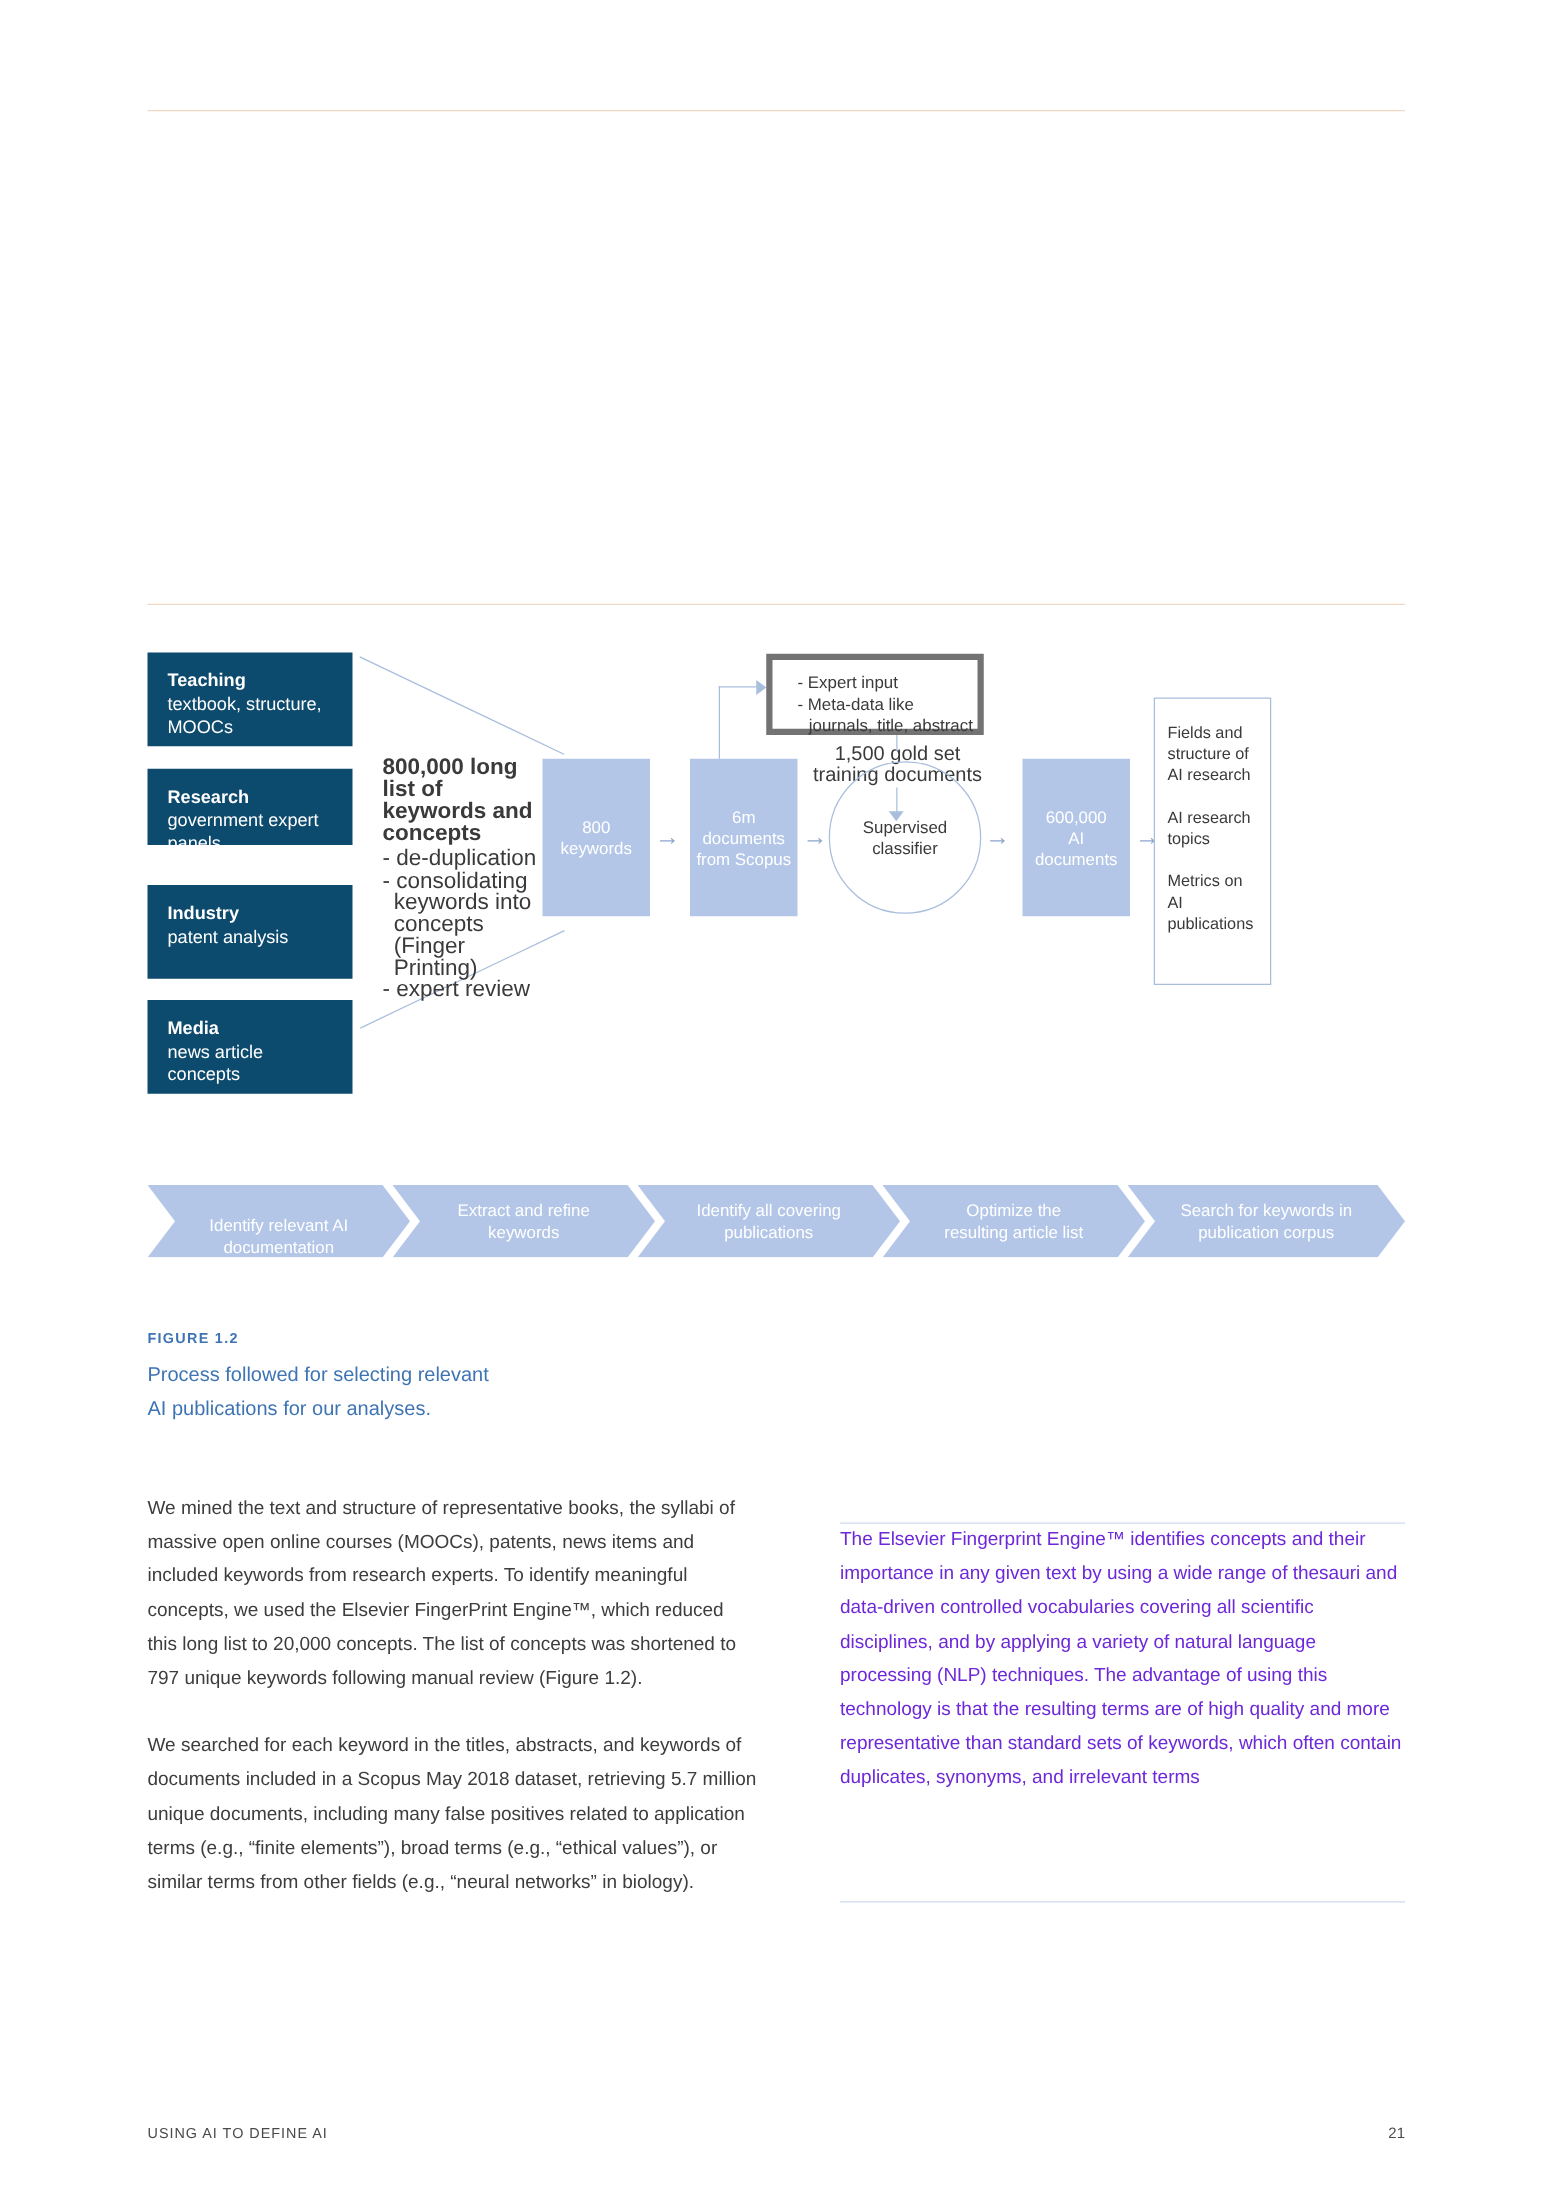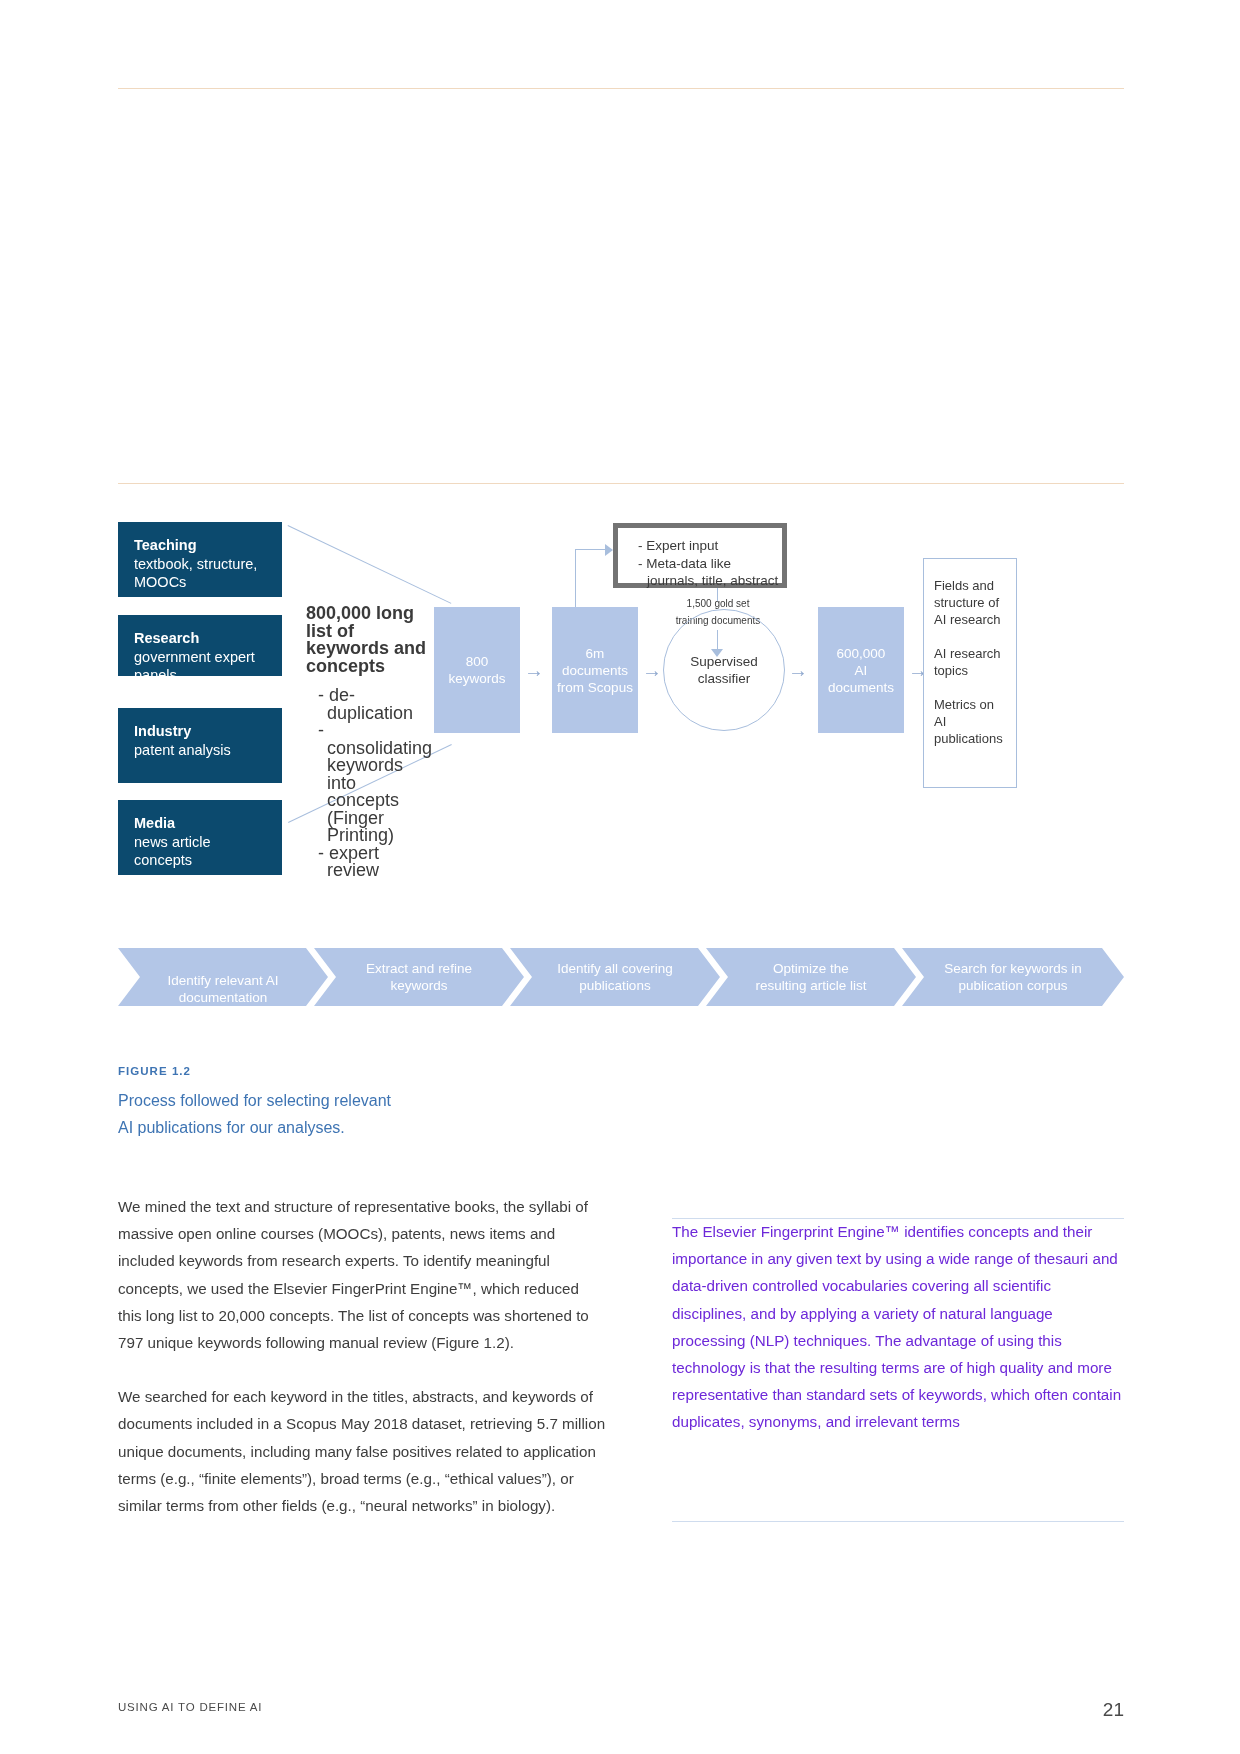--- a/index.html
+++ b/index.html
@@ -79,21 +79,21 @@
   .longlist {
     position: absolute;
     left: 188px;
     top: 90px;
     width: 130px;
     font-size: 18px;
     line-height: 17.5px;
     color: #3a3a3a;
   }
   .longlist .hd { font-weight: bold; display:block; margin-bottom: 3px; }
-  .longlist ul { list-style: none; margin: 12px; padding: 0; }
+  .longlist ul { list-style: none; margin: 0; padding: 0; }
   .longlist li { text-indent: -9px; padding-left: 9px; }
 
   
   .stage {
     position: absolute;
     background: #b3c6e7;
     color: #ffffff;
     font-size: 13.5px;
     line-height: 17px;
     text-align: center;
@@ -134,21 +134,21 @@
     color: #3a3a3a;
   }
   .expert-box div { text-indent: -9px; padding-left: 9px; }
 
   .gold-label {
     position: absolute;
     left: 510px;
     top: 80px;
     width: 180px;
     text-align: center;
-    font-size: 10px;
+    font-size: 16px;
     line-height: 17px;
     color: #3a3a3a;
   }
 
   
   .classifier {
     position: absolute;
     left: 545px;
     top: 94px;
     width: 122px;
@@ -297,21 +297,21 @@
     left: 118px;
     top: 1701px;
     font-size: 11.5px;
     letter-spacing: 0.07em;
     color: #4a4a4a;
   }
   .footer-right {
     position: absolute;
     right: 116px;
     top: 1699px;
-    font-size: 19px;
+    font-size: 12px;
     color: #4a4a4a;
   }
 </style>
 </head>
 <body>
 
 <div class="page">
 
   <div class="rule-top"></div>
   <div class="rule-mid"></div>

